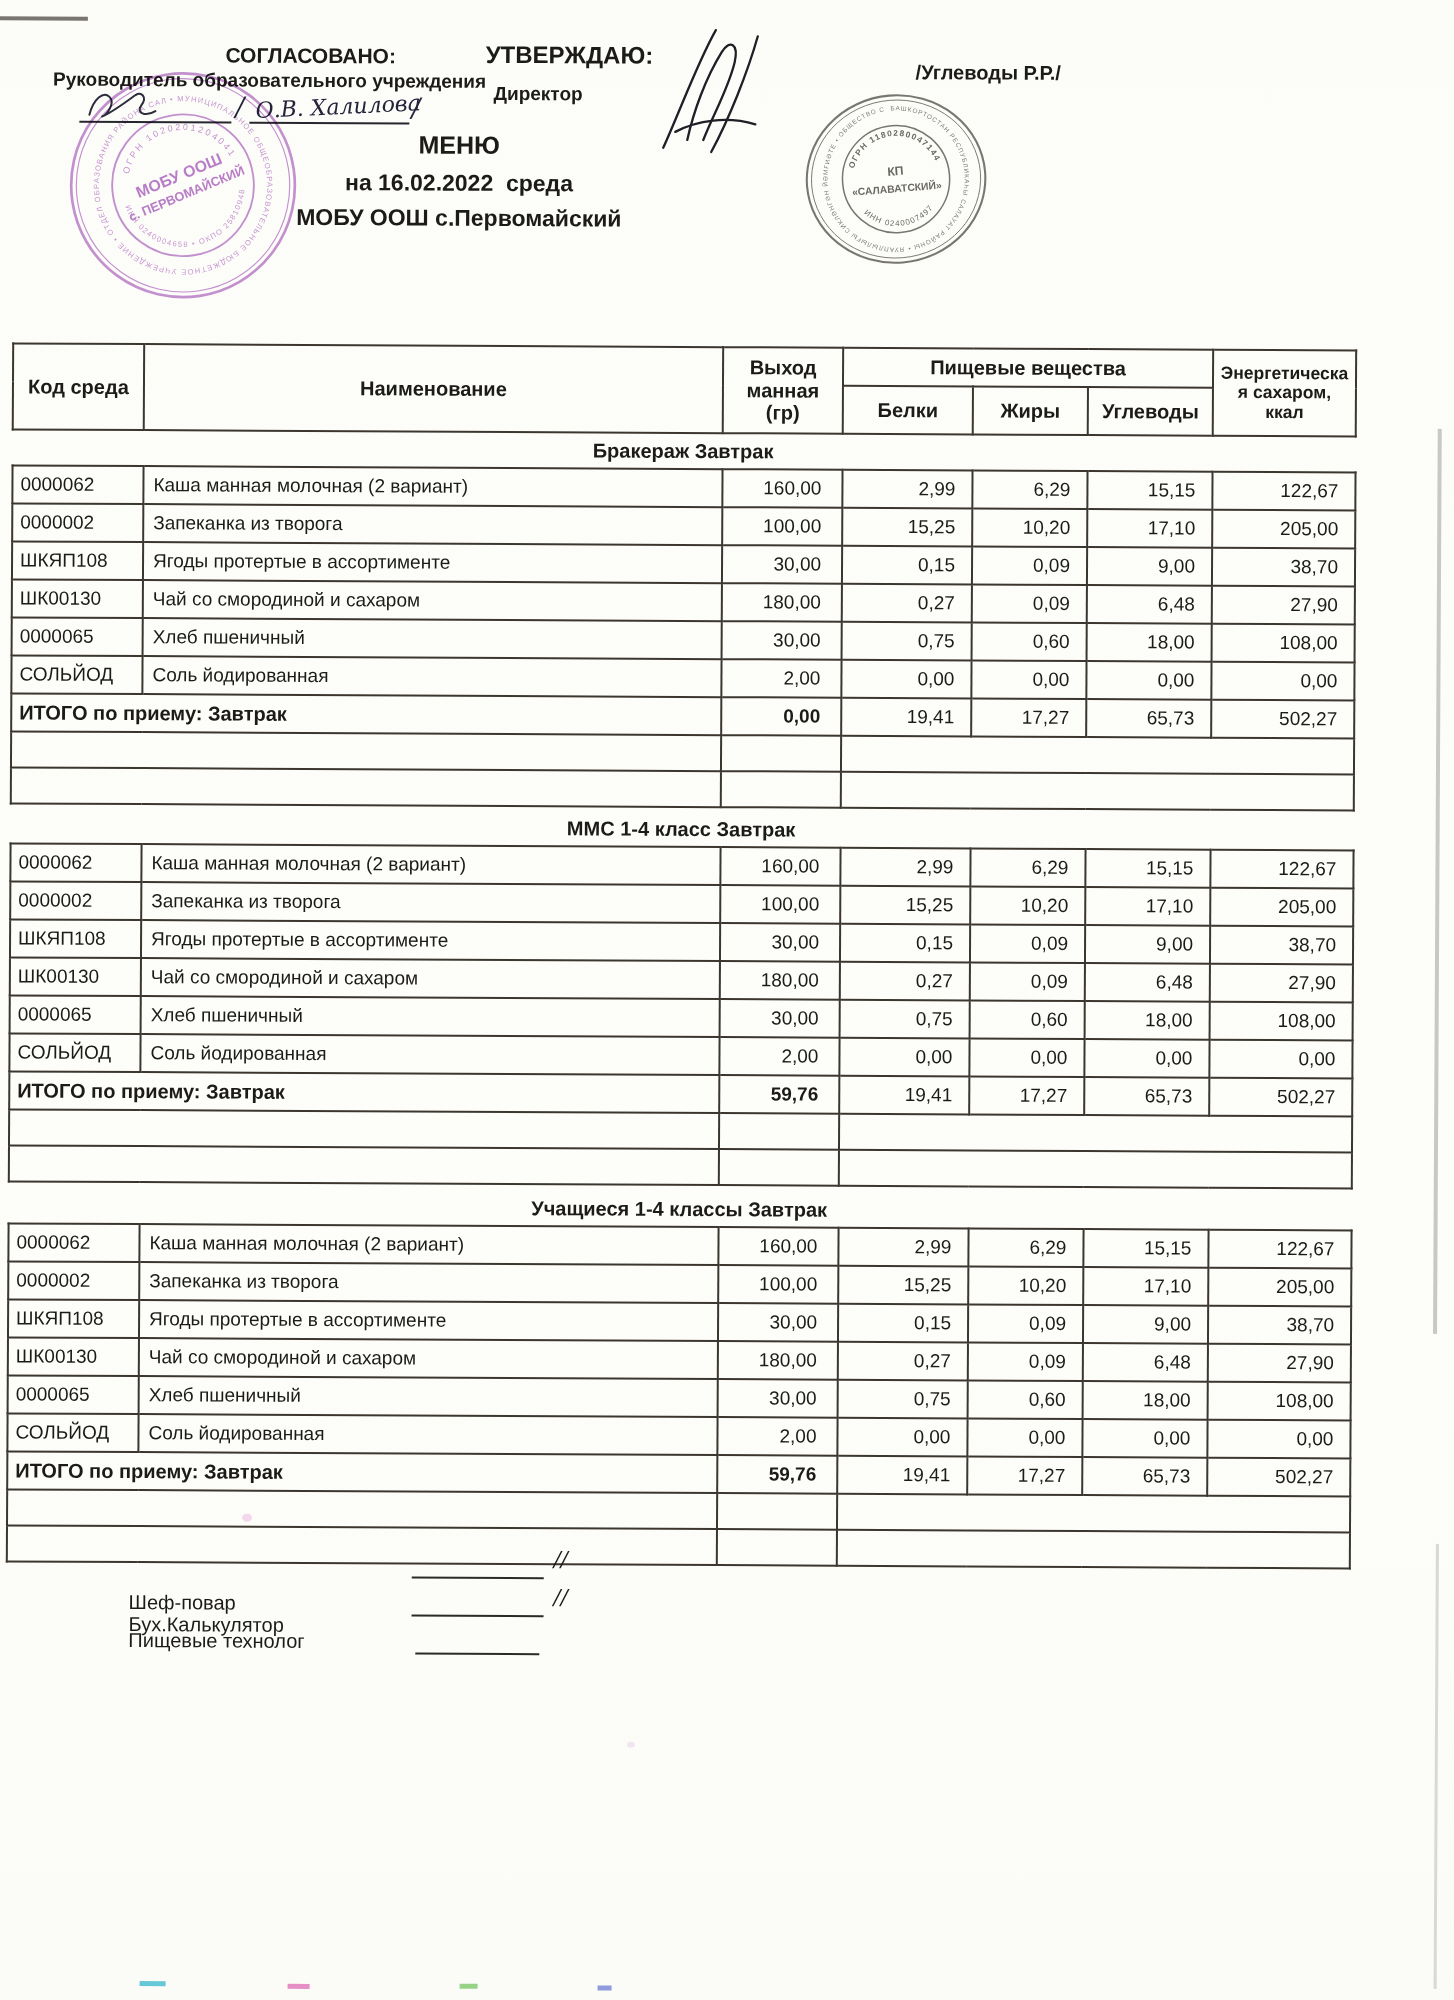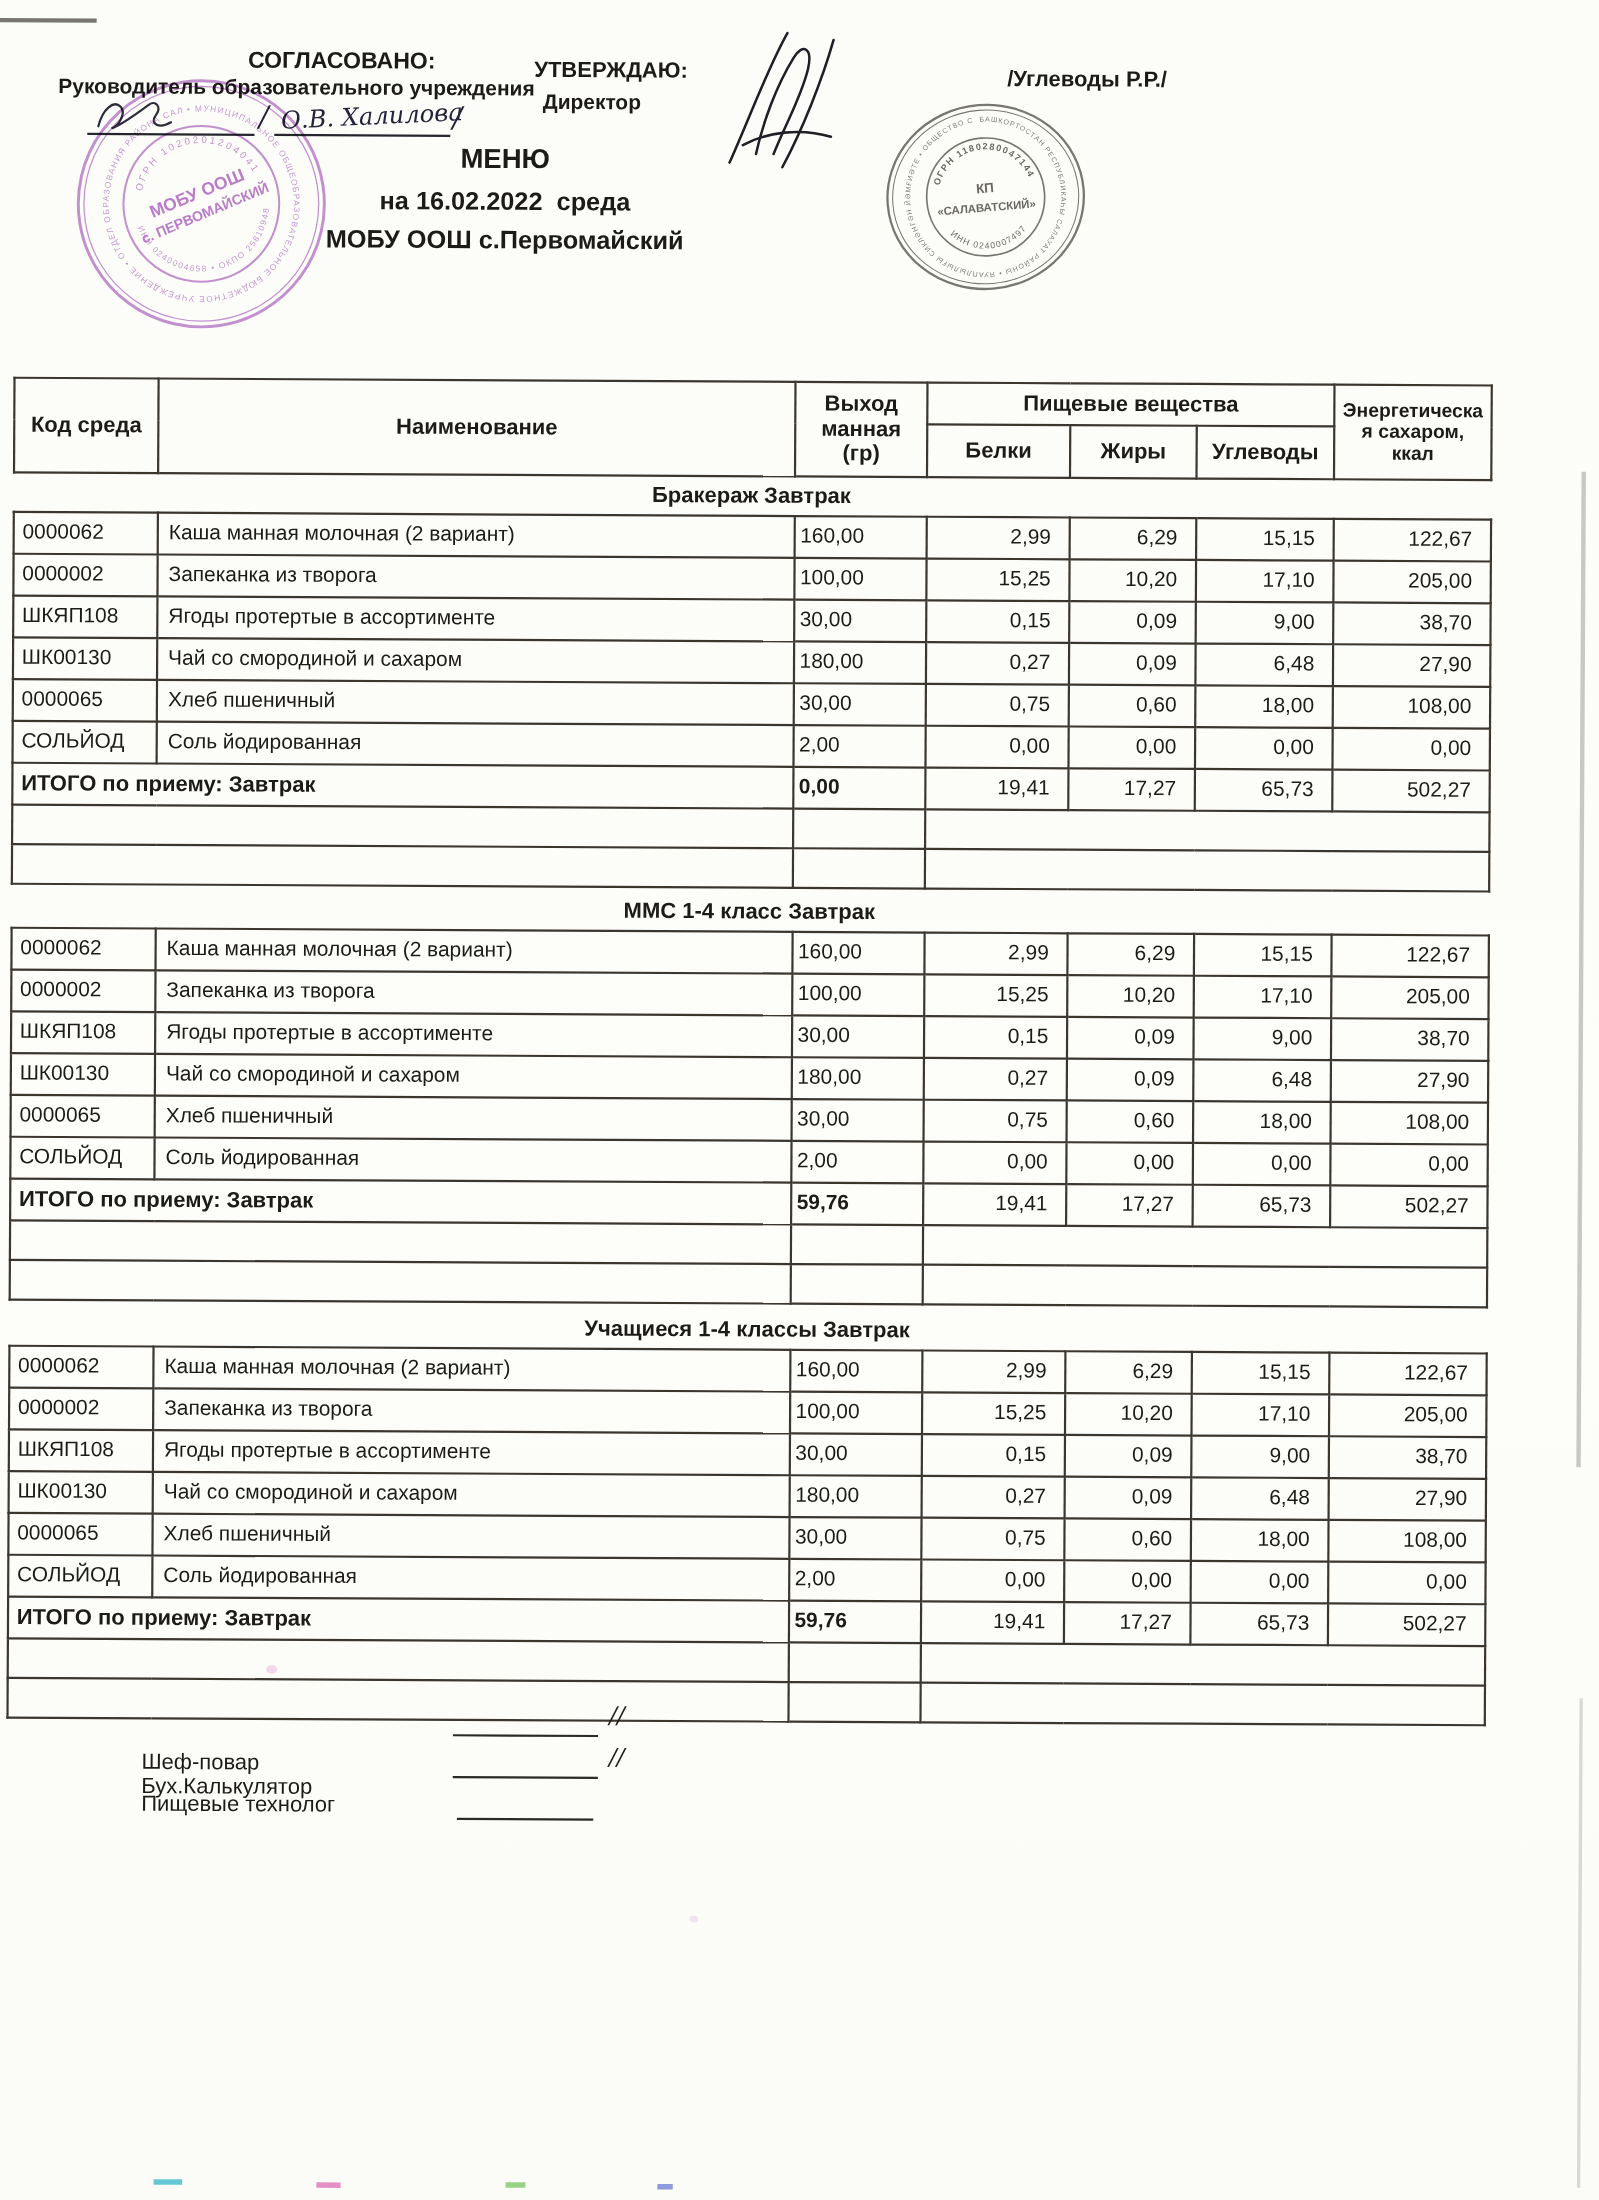--- a/index.html
+++ b/index.html
@@ -9,21 +9,21 @@
     overflow:hidden; font-family:"Liberation Sans","DejaVu Sans",sans-serif;
     color:#1c1b18;
   }
   .scan { position:absolute; inset:0; transform:rotate(0.3deg); transform-origin:700px 0px; }
 
   
   .abs { position:absolute; }
   .b { font-weight:bold; }
   .agreed-label { left:180px; top:46px; width:262px; text-align:center; font-size:21px; }
   .agreed-role  { left:40px;  top:72px; width:460px; text-align:center; font-size:19px; }
-  .approve-label{ left:486px; top:54px; font-size:20px; }
+  .approve-label{ left:486px; top:42px; font-size:24px; }
   .approve-role { left:494px; top:84px; font-size:19px; }
   .approve-name { left:916px; top:60px; font-size:20px; }
 
   .titles { left:150px; top:132px; width:620px; text-align:center; font-weight:bold; }
   .titles .t1 { font-size:25px; margin-bottom:10px; }
   .titles .t2 { font-size:23px; margin-bottom:8px; white-space:pre; }
   .titles .t3 { font-size:23px; }
 
   .underline { border-bottom:2px solid #26262e; height:26px; }
   .u1 { left:80px;  top:98px; width:152px; }
@@ -44,21 +44,21 @@
   .tables { left:14px; top:346px; width:1343px; }
   table { border-collapse:collapse; table-layout:fixed; width:1343px; }
   td { border:2px solid #3b372f; font-size:19px; vertical-align:middle; padding:0 4px; overflow:hidden; }
   .hh td { font-weight:bold; text-align:center; line-height:1.12; font-size:20px; }
   .hrow1 { height:38px; } .hrow2 { height:48px; }
   td.energy { font-size:17.5px; overflow-wrap:anywhere; }
   tr.r { height:38px; }
   td.cl { padding-left:7px; }
   td.cn { padding-left:9px; }
   td.num { text-align:right; padding-right:16px; }
-  td.out { padding-right:20px; }
+  td.out { text-align:right; padding-right:20px; }
   tr.total-row { height:38px; }
   tr.total-row td.lbl { font-weight:bold; font-size:20px; padding-left:7px; }
   tr.total-row td.tb { font-weight:bold; }
   tr.empty-row td { height:34px; }
   .sec-title { height:28px; line-height:27px; text-align:center; font-weight:bold; font-size:20px; }
   .mt1 { margin-top:4px; } .mt2 { margin-top:8px; } .mt3 { margin-top:10px; }
   .tgap { margin-top:2px; }
 
   
   .f-label { left:137px; font-size:20px; }

